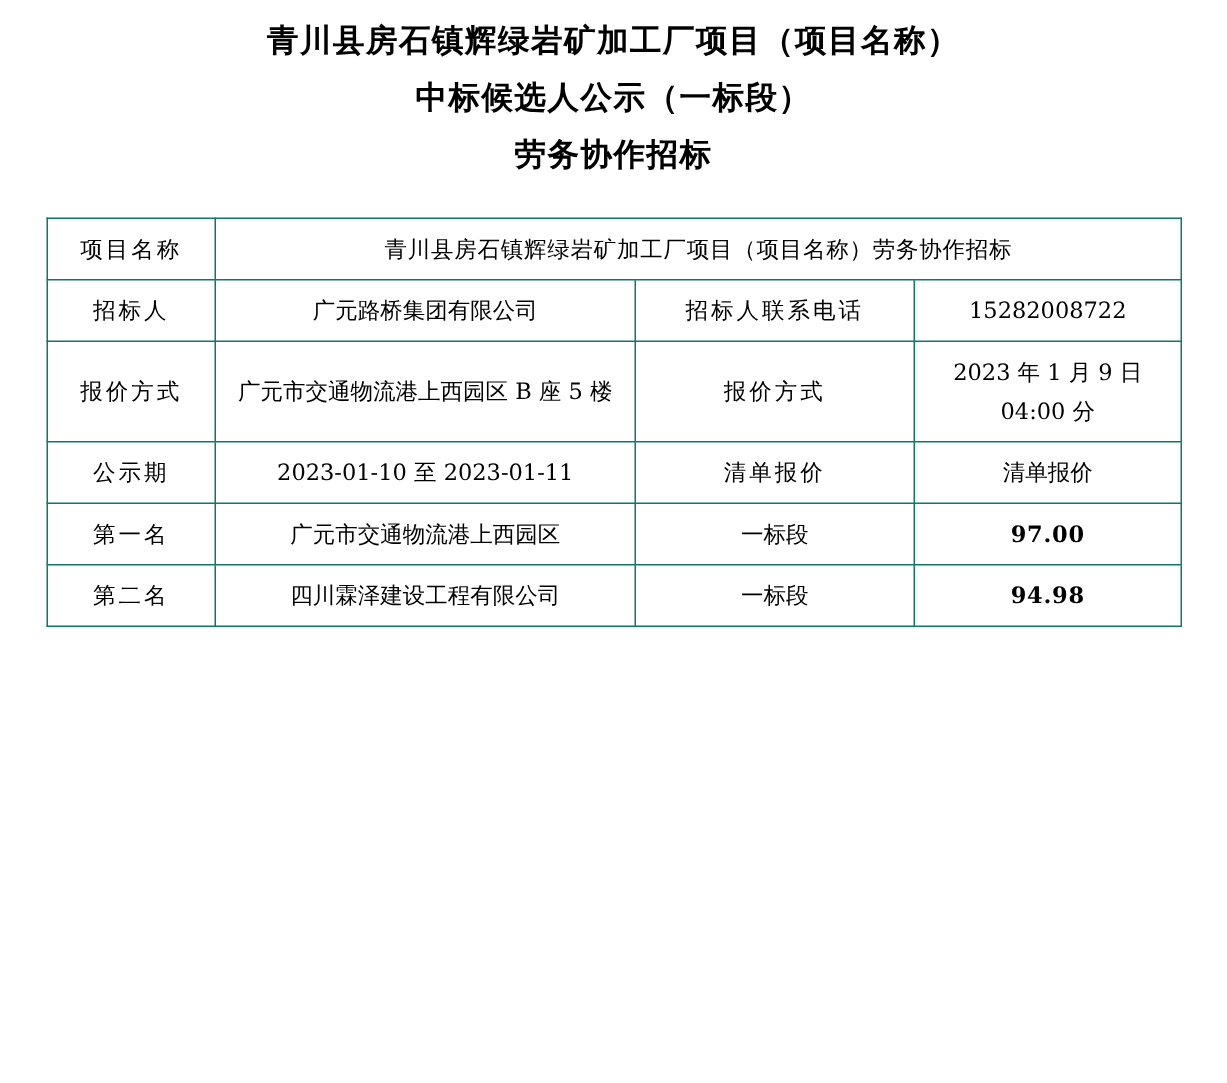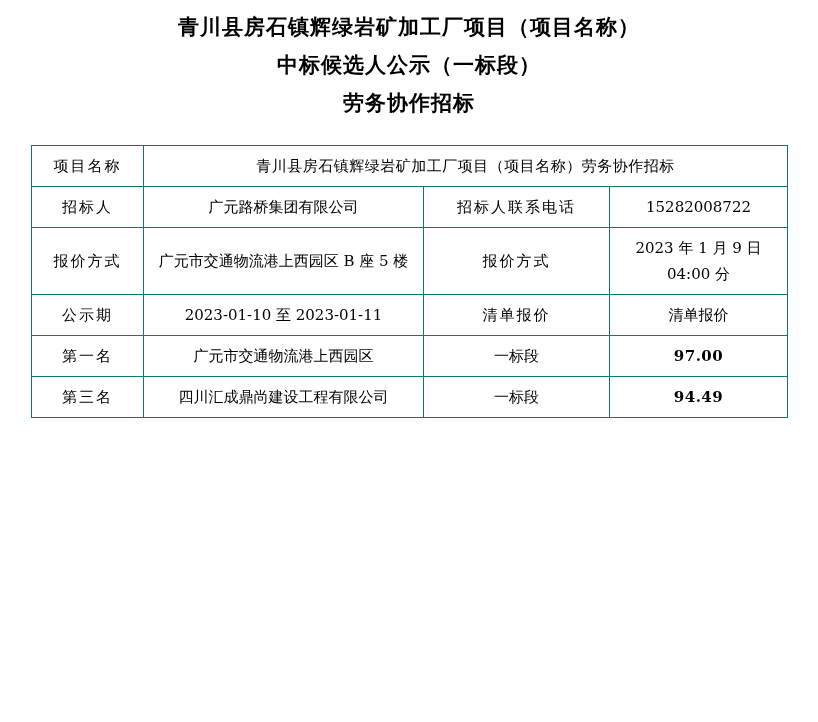--- a/index.html
+++ b/index.html
@@ -115,22 +115,22 @@
           <td class="label">清单报价</td>
           <td>清单报价</td>
         </tr>
         <tr>
           <td class="label">第一名</td>
           <td>广元市交通物流港上西园区</td>
           <td>一标段</td>
           <td class="score">97.00</td>
         </tr>
         <tr>
-          <td class="label">第三名</td>
-          <td>四川汇成鼎尚建设工程有限公司</td>
+          <td class="label">第二名</td>
+          <td>四川霖泽建设工程有限公司</td>
           <td>一标段</td>
-          <td class="score">94.49</td>
+          <td class="score">94.98</td>
         </tr>
       </tbody>
     </table>
   </div>
 
 </div>
 
 </body></html>

